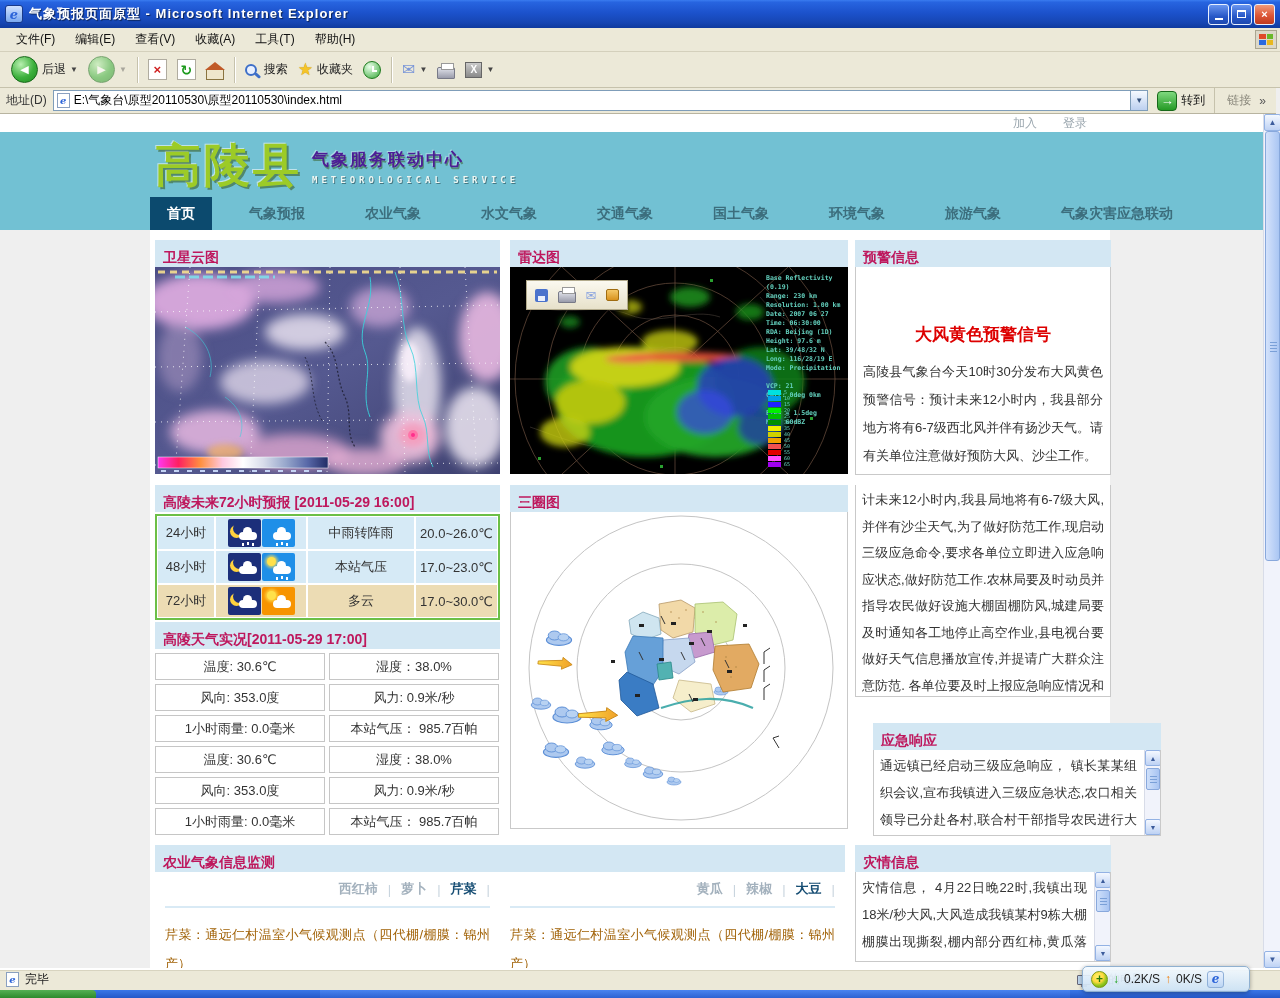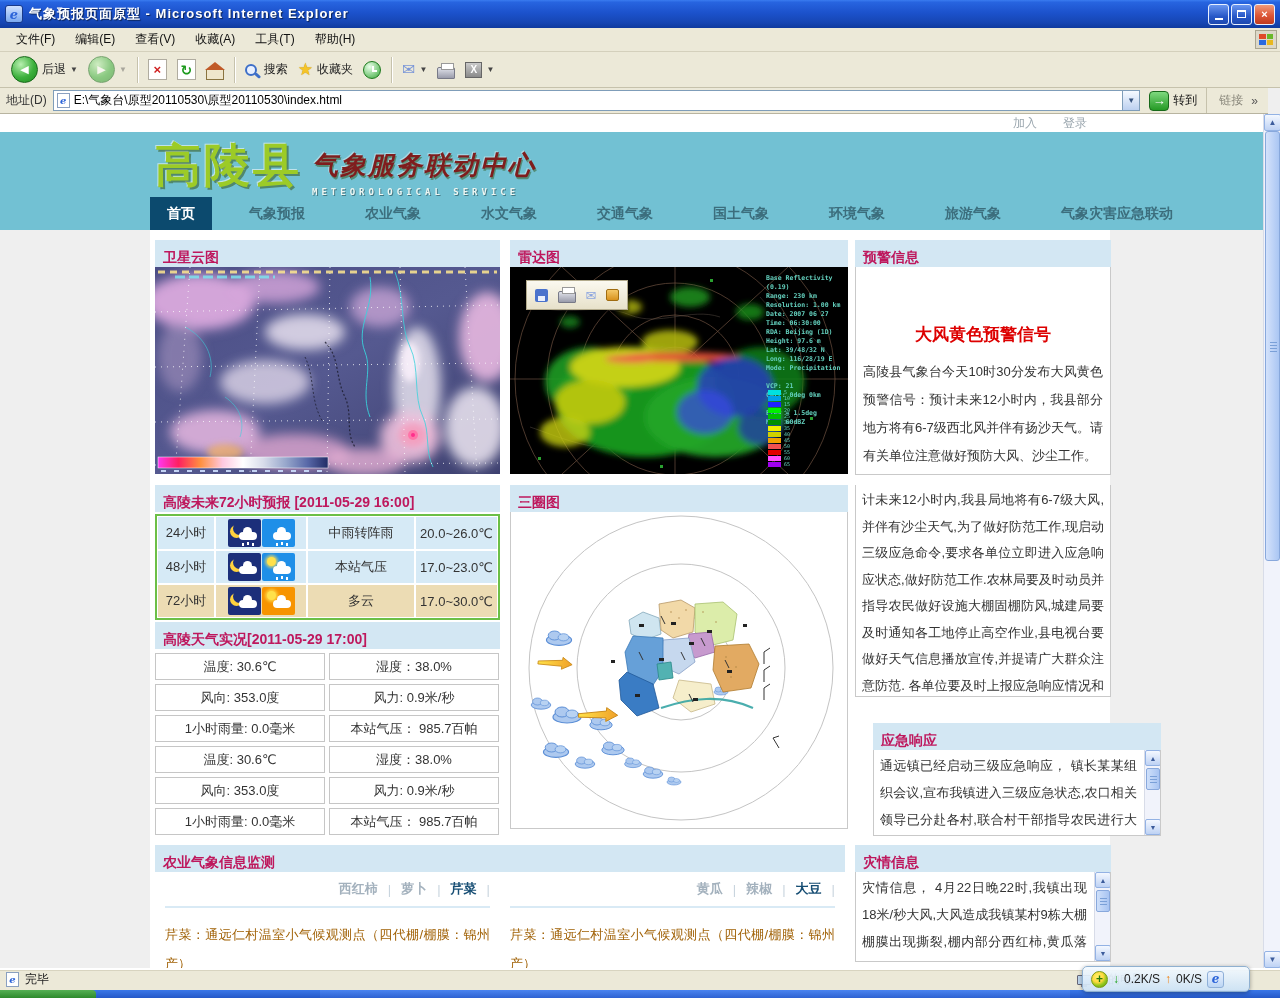--- a/index.html
+++ b/index.html
@@ -43,41 +43,41 @@
 .starico { color:#f5c428; font-size:17px; text-shadow:0 0 1px #b08000; }
 .clockico { position:relative; width:18px; height:18px; border-radius:50%; border:1px solid #1d7a1d; background:radial-gradient(circle at 35% 30%,#eaffea,#38a838); }
 .clockico::before { content:''; position:absolute; left:8px; top:4px; width:2px; height:6px; background:#fff; }
 .clockico::after { content:''; position:absolute; left:8px; top:8px; width:5px; height:2px; background:#fff; }
 .mailico { font-size:16px; color:#7a96d8; }
 .printico { position:relative; width:18px; height:12px; background:linear-gradient(#e0e2ea,#9a9cab); border:1px solid #787a88; border-radius:2px 2px 1px 1px; margin-top:6px; }
 .printico::before { content:''; position:absolute; left:3px; top:-5px; width:11px; height:5px; background:#fff; border:1px solid #999; }
 .xlico { width:17px; height:16px; background:linear-gradient(#cacaca,#8a8a8a); border:1px solid #666; color:#fff; font-weight:bold; font-size:10px; display:flex; align-items:center; justify-content:center; }
 
 
-.addressbar { position:absolute; top:88px; left:0; right:12px; height:26px; background:#ece9d8; border-bottom:1px solid #b8b4a0; display:flex; align-items:center; padding:0 6px; font-size:12px; }
+.addressbar { position:absolute; top:88px; left:0; right:4px; height:26px; background:#ece9d8; border-bottom:1px solid #b8b4a0; display:flex; align-items:center; padding:0 6px; font-size:12px; }
 .addr-label { color:#333; margin-right:6px; }
 .addr-input { flex:1; height:21px; background:#fff; border:1px solid #7f9db9; display:flex; align-items:center; padding-left:3px; gap:4px; position:relative; }
 .pageico { width:13px; height:15px; background:#fff; border:1px solid #8aa0c0; position:relative; flex:0 0 auto; display:flex; align-items:center; justify-content:center; }
 .pageico .ie-e { color:#2a62d8; font-size:10px; }
 .addr-text { color:#000; white-space:nowrap; overflow:hidden; }
 .addr-drop { position:absolute; right:0; top:0; width:17px; height:19px; background:linear-gradient(#f6faff,#bcd0f0); border-left:1px solid #7f9db9; display:flex; align-items:center; justify-content:center; color:#35527e; font-size:8px; }
 .go-btn { display:flex; align-items:center; gap:4px; margin:0 9px; color:#111; }
 .go-sq { width:20px; height:20px; border-radius:4px; border:1px solid #17691a; background:linear-gradient(#7ed87e,#259a25); color:#fff; font-weight:bold; display:flex; align-items:center; justify-content:center; font-size:13px; }
 .links-lbl { color:#8a887c; border-left:1px solid #c6c2ac; padding:4px 8px 4px 12px; }
 .chev { color:#555; font-size:12px; margin-right:4px; }
 
 
 .viewport { position:absolute; top:114px; left:0; width:1263px; height:854px; background:#efefef; overflow:hidden; }
 .topstrip { position:absolute; top:0; left:0; right:0; height:18px; background:#fff; display:flex; justify-content:flex-end; align-items:center; gap:26px; padding-right:176px; font-size:12px; color:#9aa6ae; }
 .siteheader { position:absolute; top:18px; left:0; right:0; height:98px; background:#72c1d3; }
 .logo { position:absolute; left:155px; top:6px; display:flex; align-items:flex-start; gap:10px; }
 .logo-county { font-size:46px; font-weight:bold; line-height:54px; letter-spacing:3px; color:#9ccb27;
   text-shadow:2px 2px 0 rgba(46,78,8,.5), -1px -1px 0 rgba(255,255,255,.55); }
 .logo-right { padding-top:10px; }
-.logo-center { font-size:26px; font-weight:bold; letter-spacing:2px; color:#7f1d1d; text-shadow:1px 2px 0 rgba(46,78,8,.45), -1px -1px 0 rgba(255,255,255,.4);font-style:italic; }
+.logo-center { font-size:17px; font-weight:bold; letter-spacing:2px; color:#4c1d95; text-shadow:1px 2px 0 rgba(46,78,8,.45), -1px -1px 0 rgba(255,255,255,.4); }
 .logo-sub { font-family:"DejaVu Sans Mono","Liberation Mono",monospace; font-size:9px; font-weight:bold; letter-spacing:4px; color:#eef6f2; margin-top:4px; text-shadow:1px 1px 0 rgba(50,90,100,.7); }
 .mainnav { position:absolute; left:150px; bottom:0; height:33px; display:flex; }
 .nav-item { padding:0 17px; display:flex; align-items:center; font-size:14px; font-weight:bold; color:#3c6e7d; margin-right:26px; cursor:pointer; white-space:nowrap; }
 .nav-item.active { background:#0c4a6e; color:#fff; margin-right:20px; }
 .main-bg { position:absolute; left:150px; top:116px; width:960px; height:738px; background:#fff; }
 
 
 .panel { position:absolute; background:#fff; }
 .phead { height:27px; background:#d3e7f3; color:#be185d; font-size:14px; font-weight:bold; line-height:27px; padding:4px 8px; white-space:nowrap; }
 .pbody { border:1px solid #c9c9c9; border-top:none; background:#fff; overflow:hidden; position:relative; }

